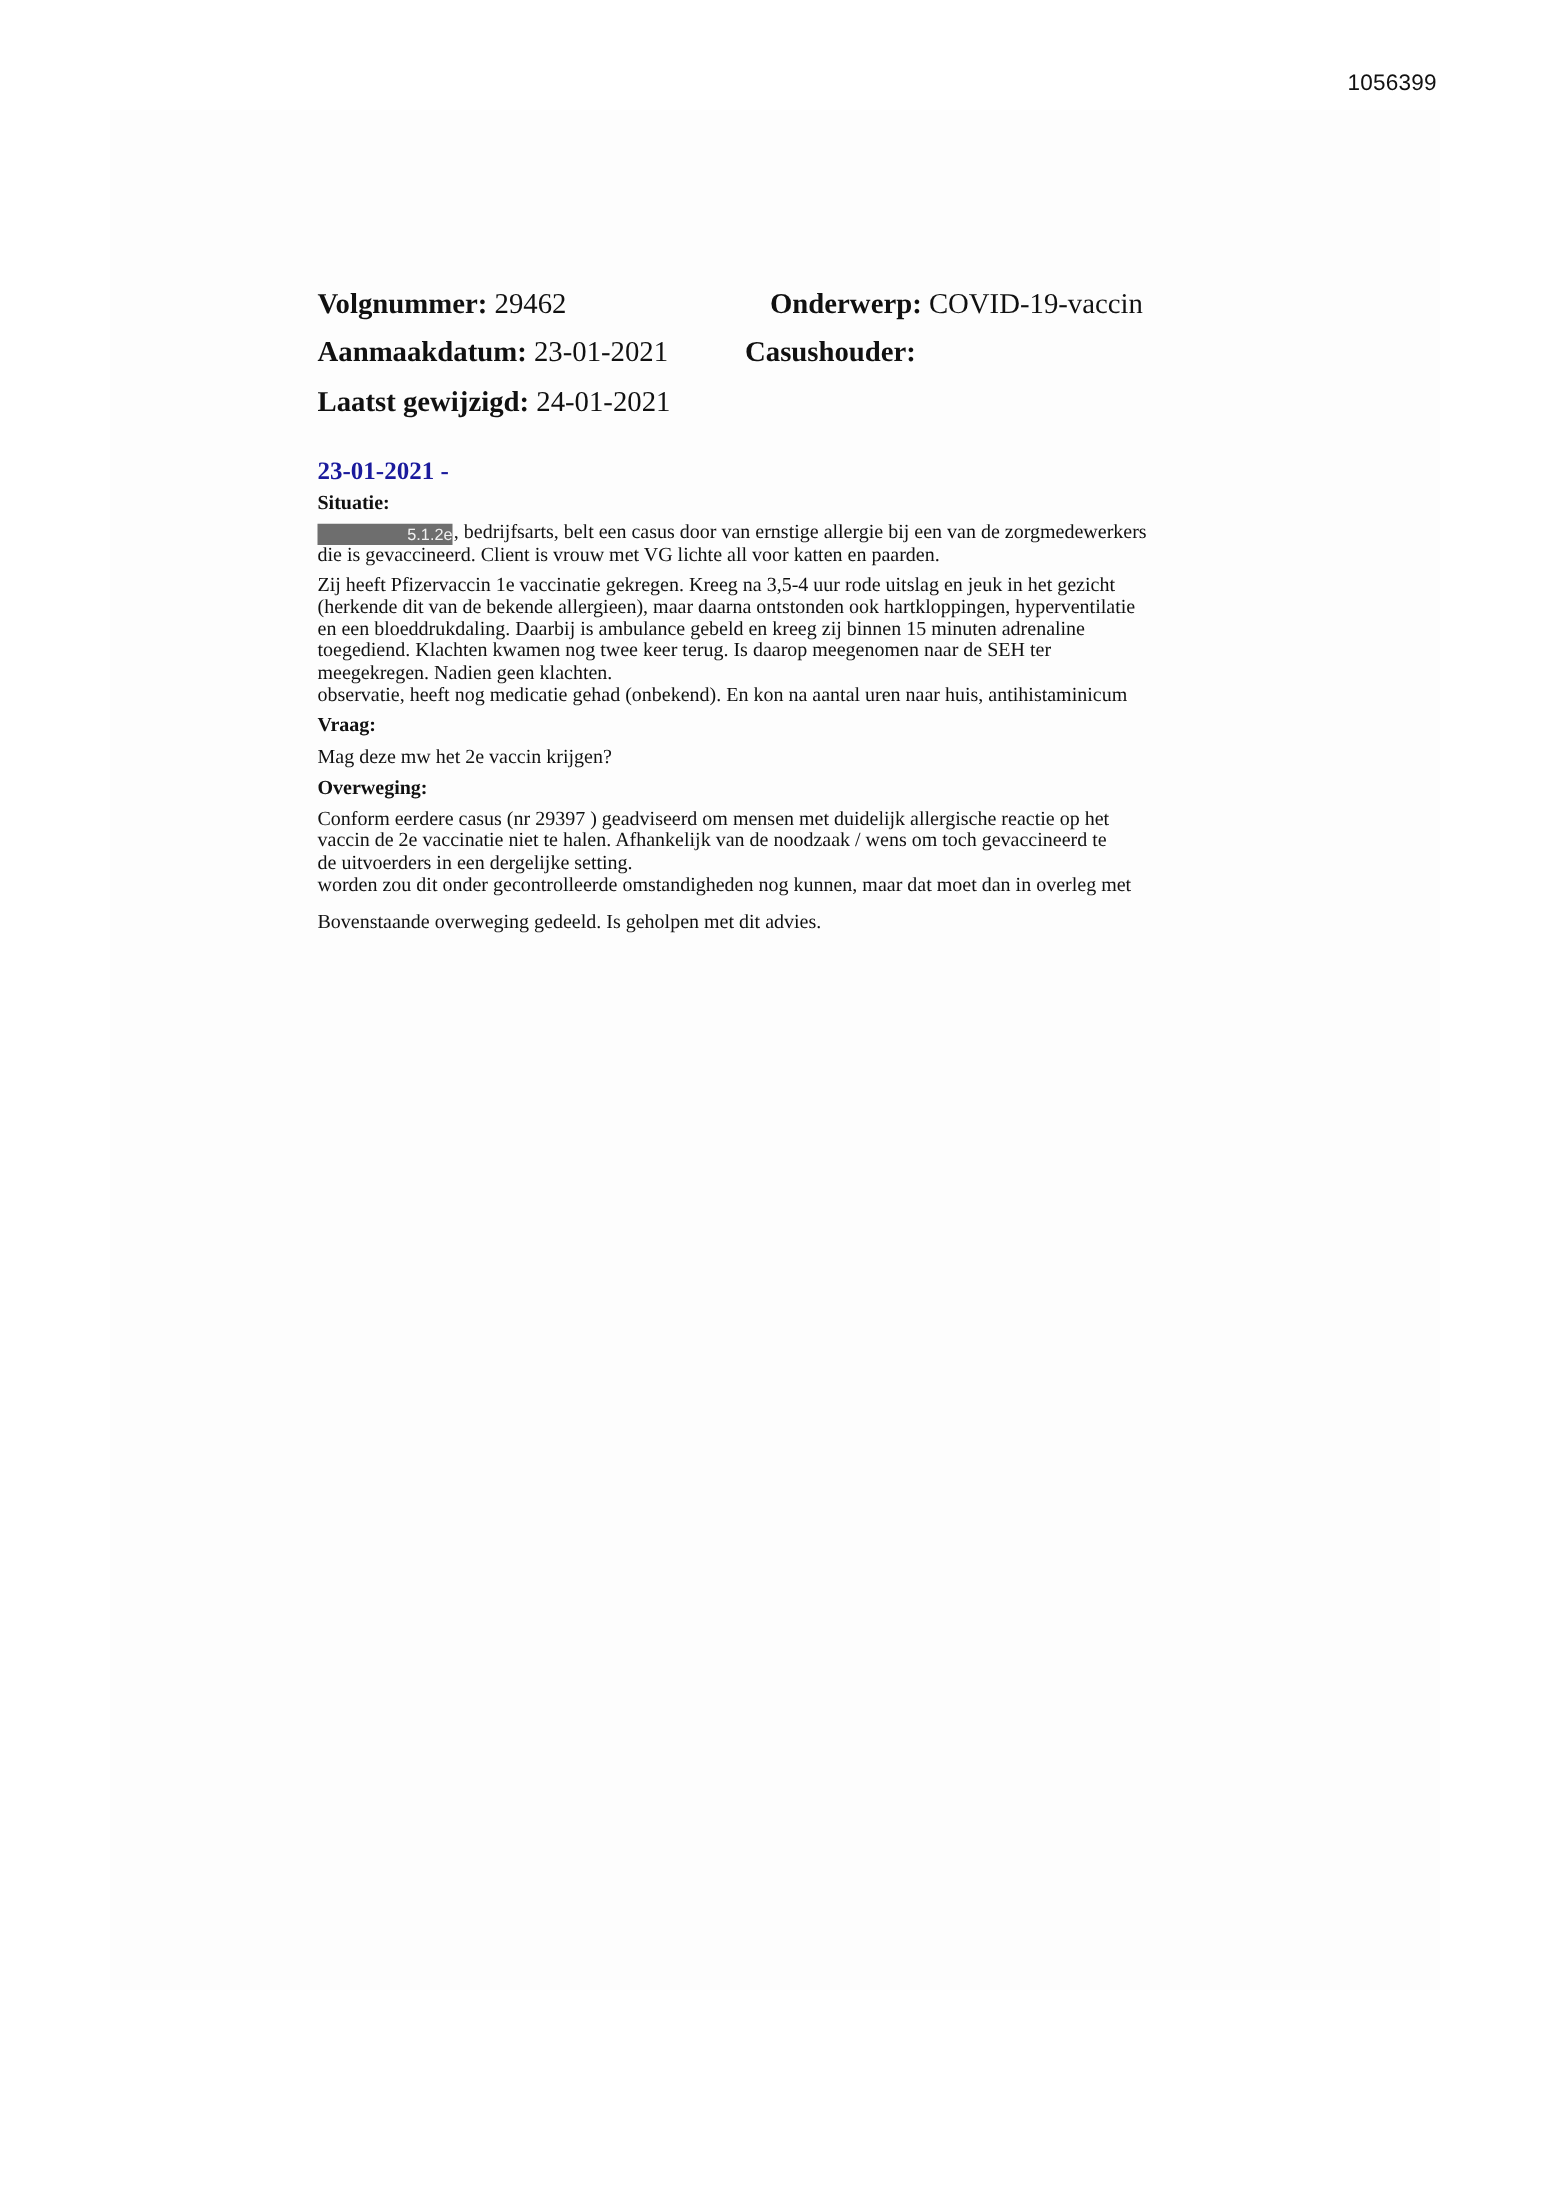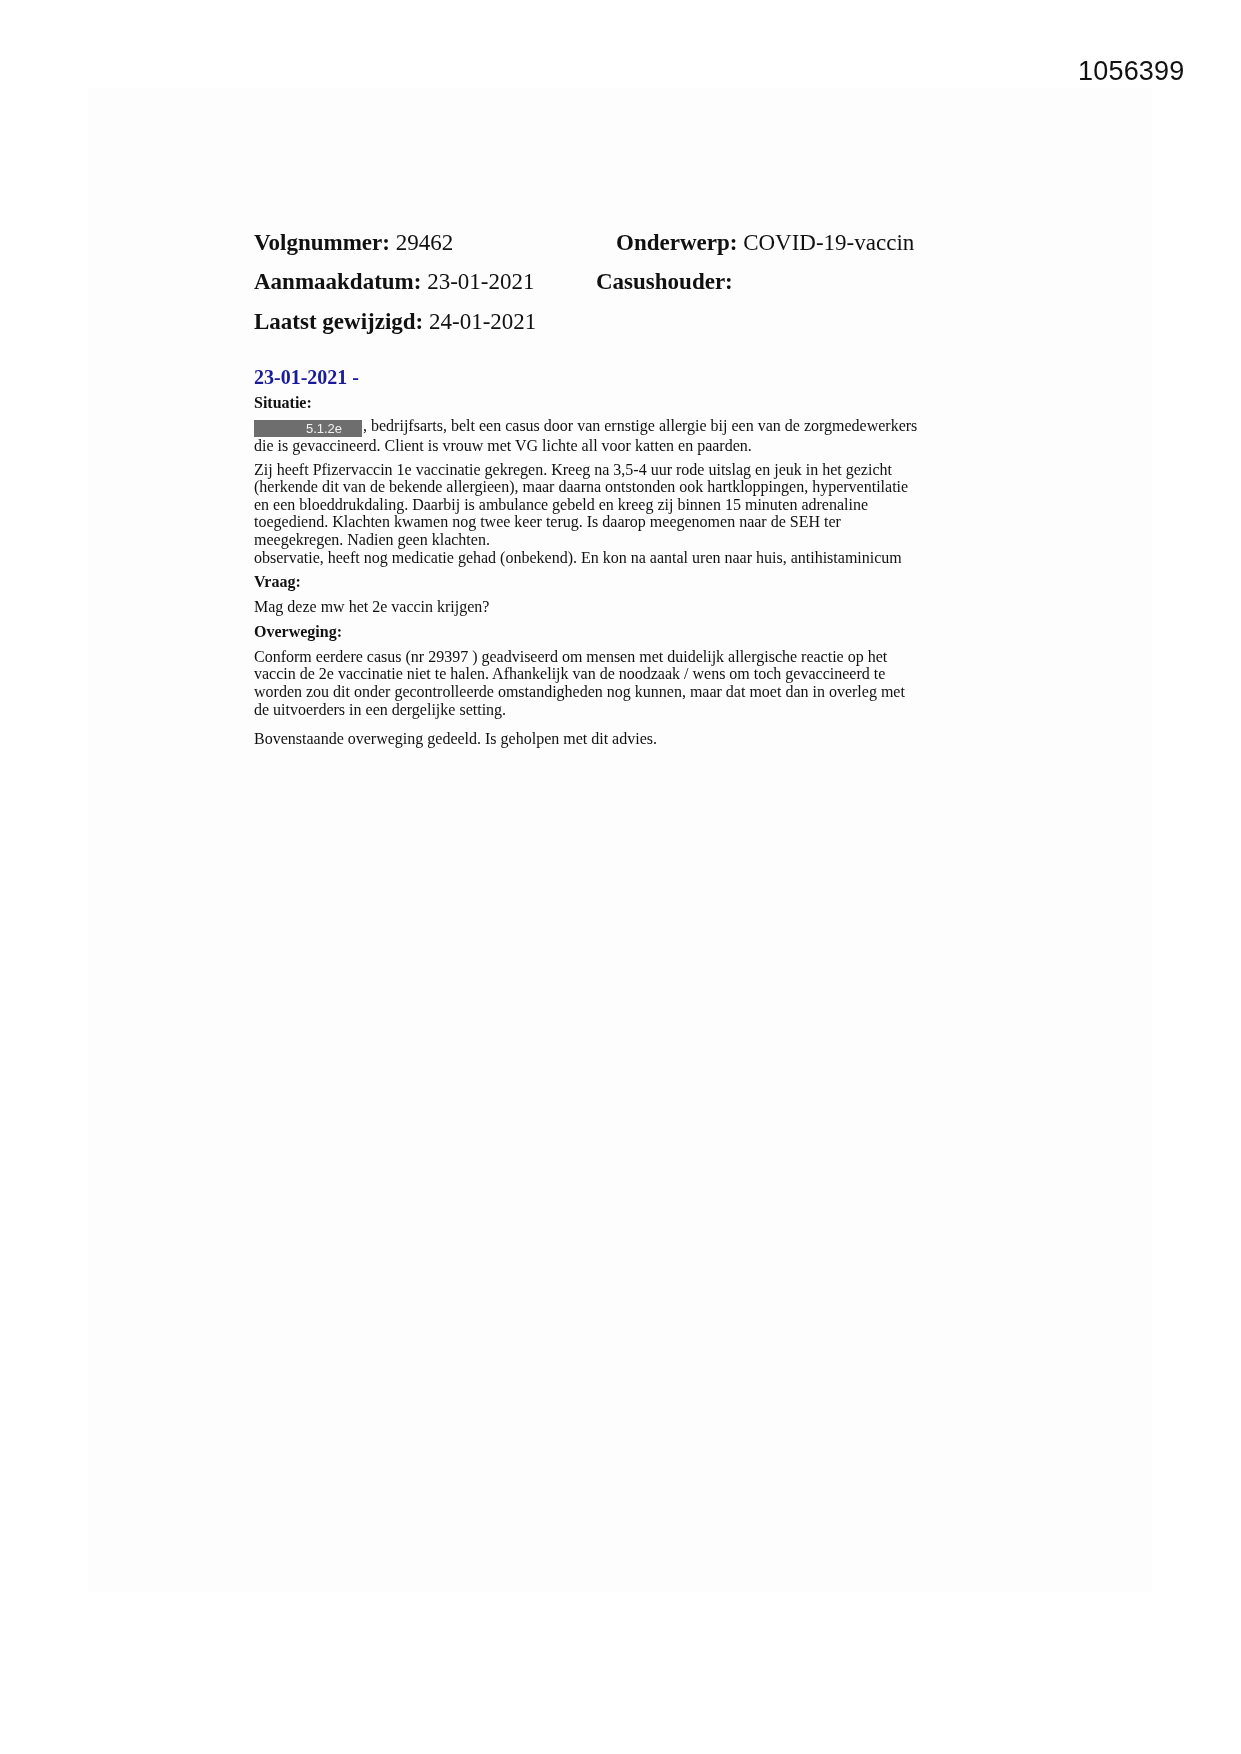--- a/index.html
+++ b/index.html
@@ -13,21 +13,21 @@
       position: relative;
       overflow: hidden;
       font-family: "Liberation Serif", "DejaVu Serif", serif;
       color: #111111;
     }
     .doc-id {
       position: absolute;
       top: 56px;
       left: 1078px;
       font-family: "Liberation Sans", "DejaVu Sans", sans-serif;
-      font-size: 27px;
+      font-size: 18px;
       color: #111;
       letter-spacing: 0.2px;
     }
     .page-panel {
       position: absolute;
       left: 88px;
       top: 88px;
       width: 1064px;
       height: 1504px;
       background: #fdfdfd;
@@ -78,21 +78,21 @@
     .redaction {
       display: inline-block;
       background: #6e6e6e;
       color: #f2f2f2;
       font-family: "Liberation Sans", "DejaVu Sans", sans-serif;
       font-size: 13px;
       width: 108px;
       height: 17px;
       line-height: 17px;
       padding-right: 0;
-      text-align: center;
+      text-align: right;
       text-indent: 32px;
       vertical-align: -2px;
       margin-right: 1px;
     }
   </style>
 </head>
 <body>
 
 <div class="page-panel"></div>
 
@@ -144,22 +144,22 @@
   <div class="para">
     <span class="line">Mag deze mw het 2e vaccin krijgen?</span>
   </div>
   <div class="gap-m"></div>
 
   <div class="section-label">Overweging:</div>
   <div class="gap-m"></div>
   <div class="para">
     <span class="line">Conform eerdere casus (nr 29397 ) geadviseerd om mensen met duidelijk allergische reactie op het</span>
     <span class="line">vaccin de 2e vaccinatie niet te halen. Afhankelijk van de noodzaak / wens om toch gevaccineerd te</span>
+    <span class="line">de uitvoerders in een dergelijke setting.</span>
     <span class="line">worden zou dit onder gecontrolleerde omstandigheden nog kunnen, maar dat moet dan in overleg met</span>
-    <span class="line">de uitvoerders in een dergelijke setting.</span>
   </div>
   <div class="gap-m"></div>
 
   <div class="gap-m"></div>
   <div class="para">
     <span class="line">Bovenstaande overweging gedeeld. Is geholpen met dit advies.</span>
   </div>
 </div>
 
 </body></html>

